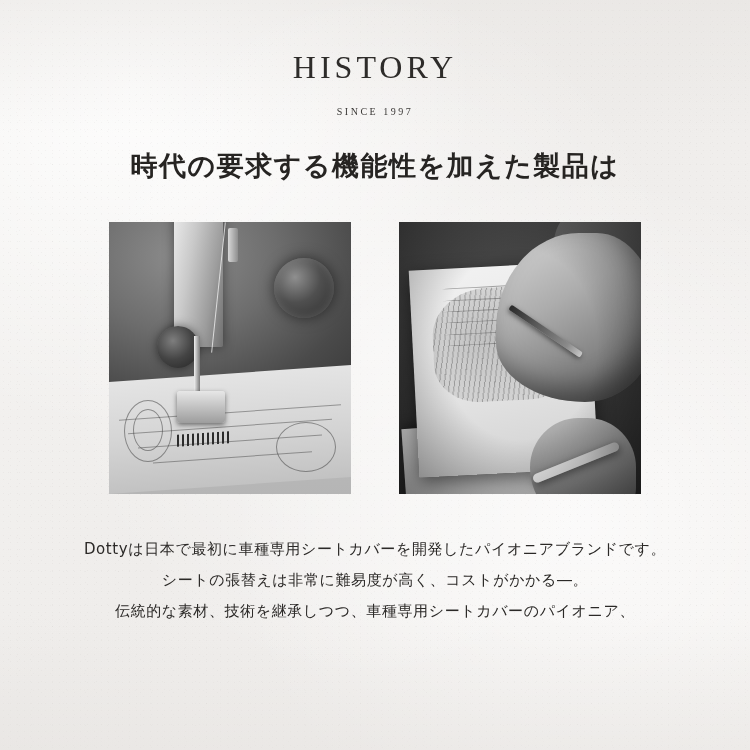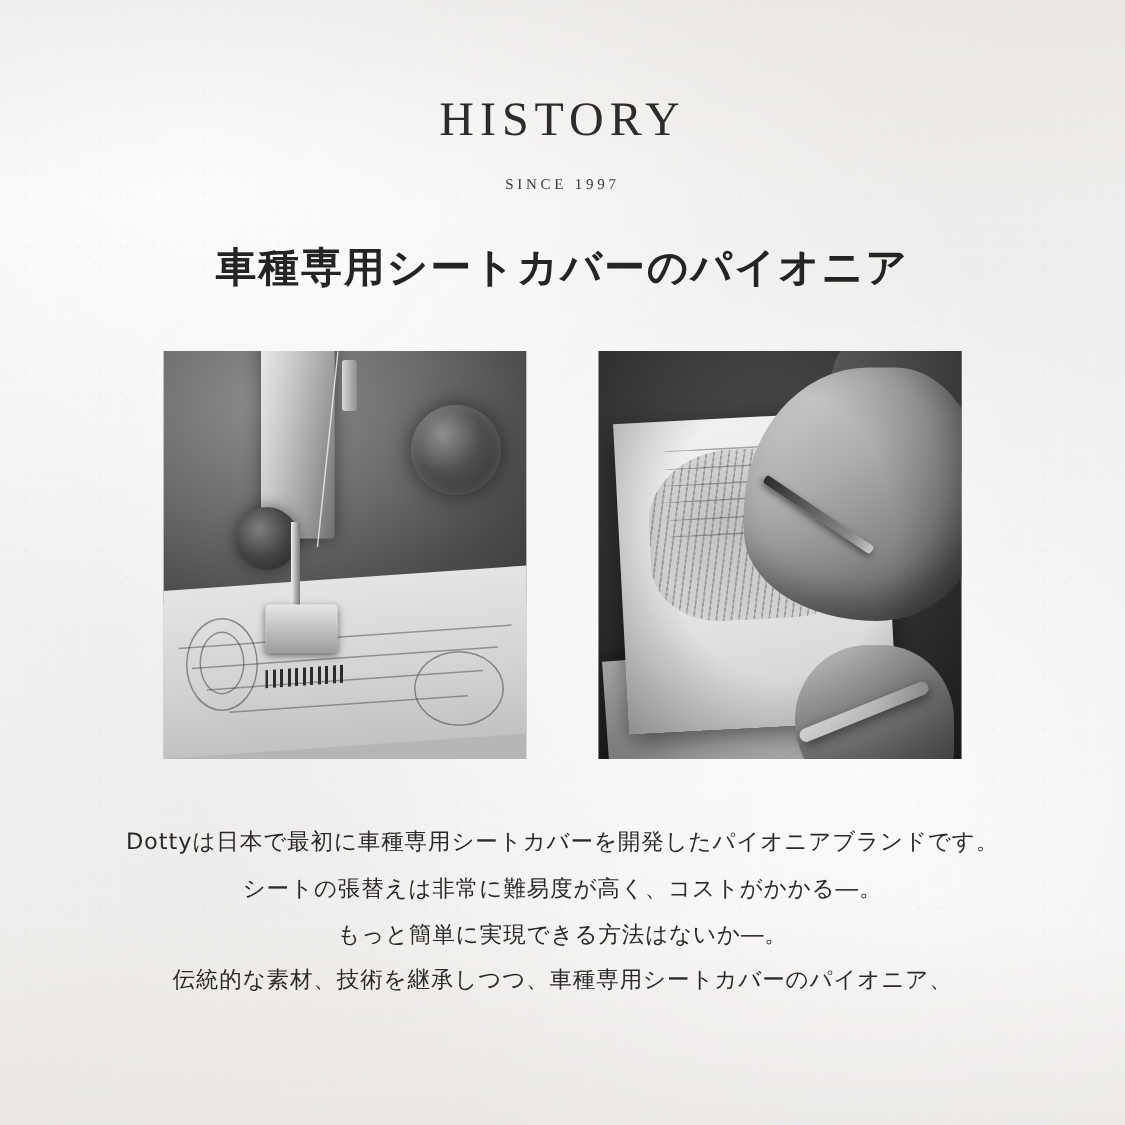--- a/index.html
+++ b/index.html
@@ -53,21 +53,21 @@
     padding-top: 50px;
     text-align: center;
   }
 
   .title-en {
     font-family: "Liberation Serif", serif;
     font-size: 32px;
     letter-spacing: 4px;
     color: #2e2c2a;
     font-weight: 400;
-    margin: 12px;
+    margin: 0;
     line-height: 1.1;
   }
   .subtitle-en {
     font-family: "Liberation Serif", serif;
     font-size: 10px;
     letter-spacing: 2.5px;
     color: #3a3836;
     margin: 21px 0 0 0;
     font-weight: 400;
   }
@@ -299,21 +299,21 @@
 <body>
 
 <div class="page">
   <div class="paper-grain"></div>
   <div class="paper-shade"></div>
 
   <div class="content">
 
     <h1 class="title-en">HISTORY</h1>
     <div class="subtitle-en">SINCE 1997</div>
-    <div class="headline-jp">車種専用シートカバーのパイオニア</div>
+    <div class="headline-jp">時代の要求する機能性を加えた製品は</div>
 
     <div class="photos">
 
       <div class="photo ph-sewing">
         <div class="bg-dark"></div>
         <div class="bed"></div>
         <div class="bed-lines">
           <i style="left:4%; top:18%; width:92%;"></i>
           <i style="left:8%; top:34%; width:84%;"></i>
           <i style="left:12%; top:52%; width:76%;"></i>
@@ -350,18 +350,17 @@
         <div class="hand2"></div>
         <div class="pen-white"></div>
         <div class="vignette"></div>
       </div>
 
     </div>
 
     <div class="body-text">
       <p>Dottyは日本で最初に車種専用シートカバーを開発したパイオニアブランドです。</p>
       <p>シートの張替えは非常に難易度が高く、コストがかかる―。</p>
-      <p>もっと簡単に実現できる方法はないか―。</p>
       <p>伝統的な素材、技術を継承しつつ、車種専用シートカバーのパイオニア、</p>
     </div>
 
   </div>
 </div>
 
 </body></html>

